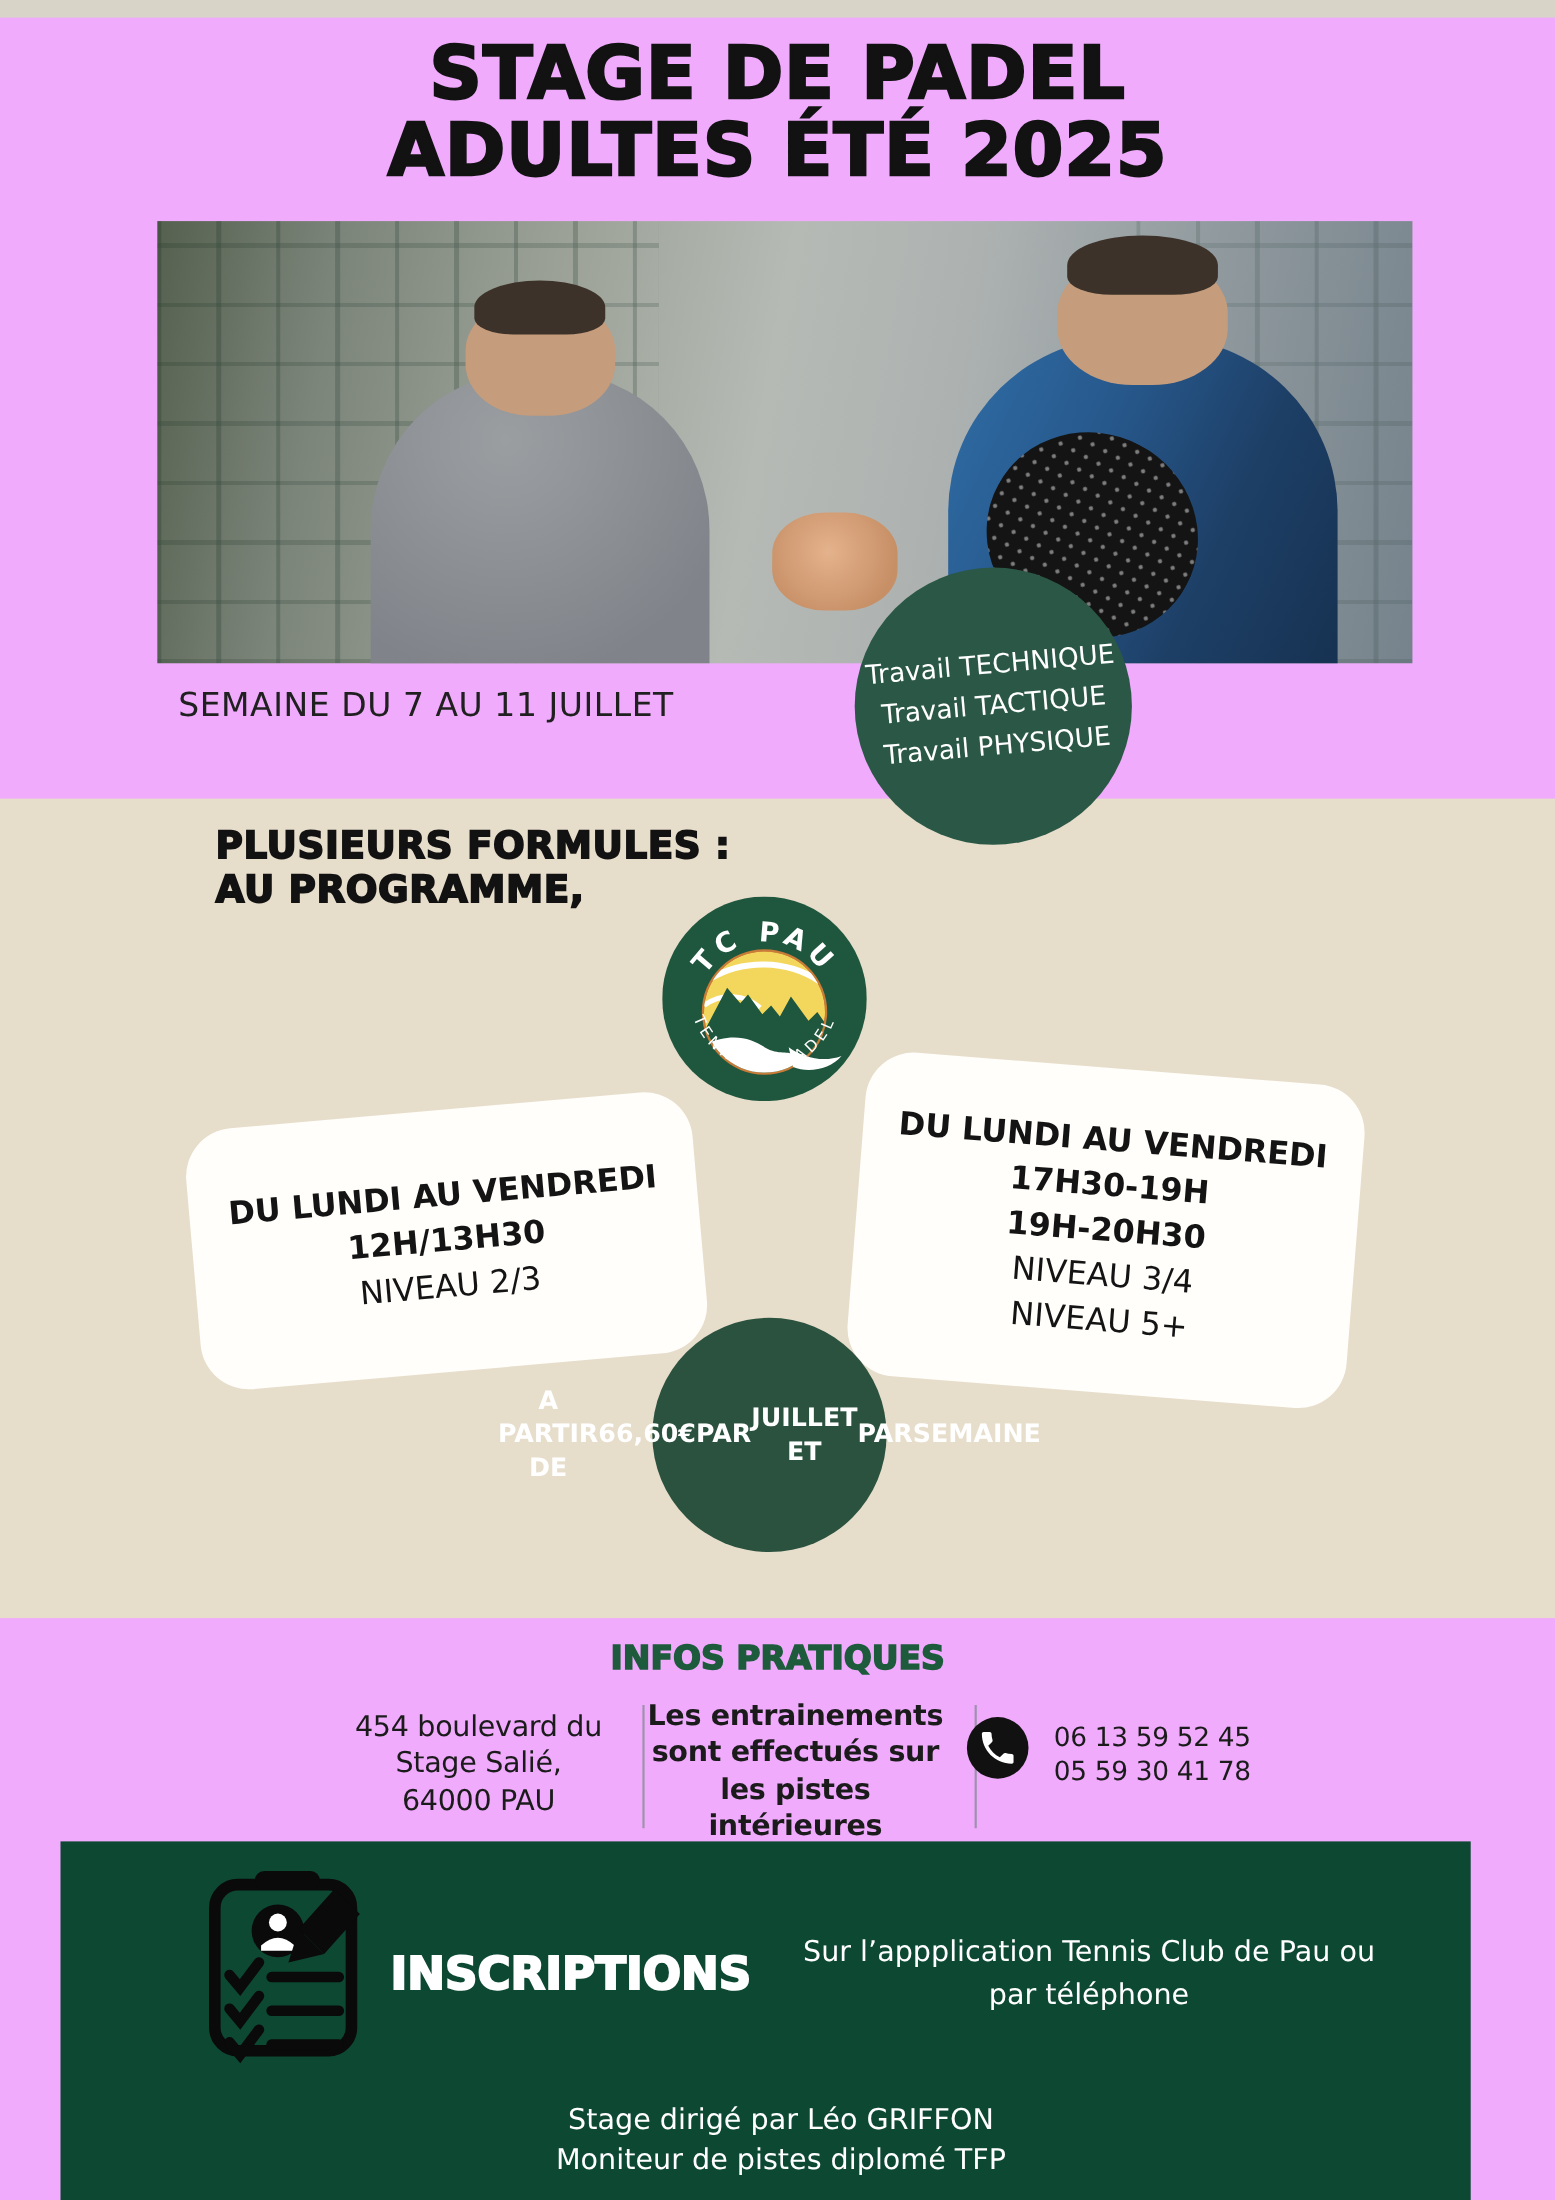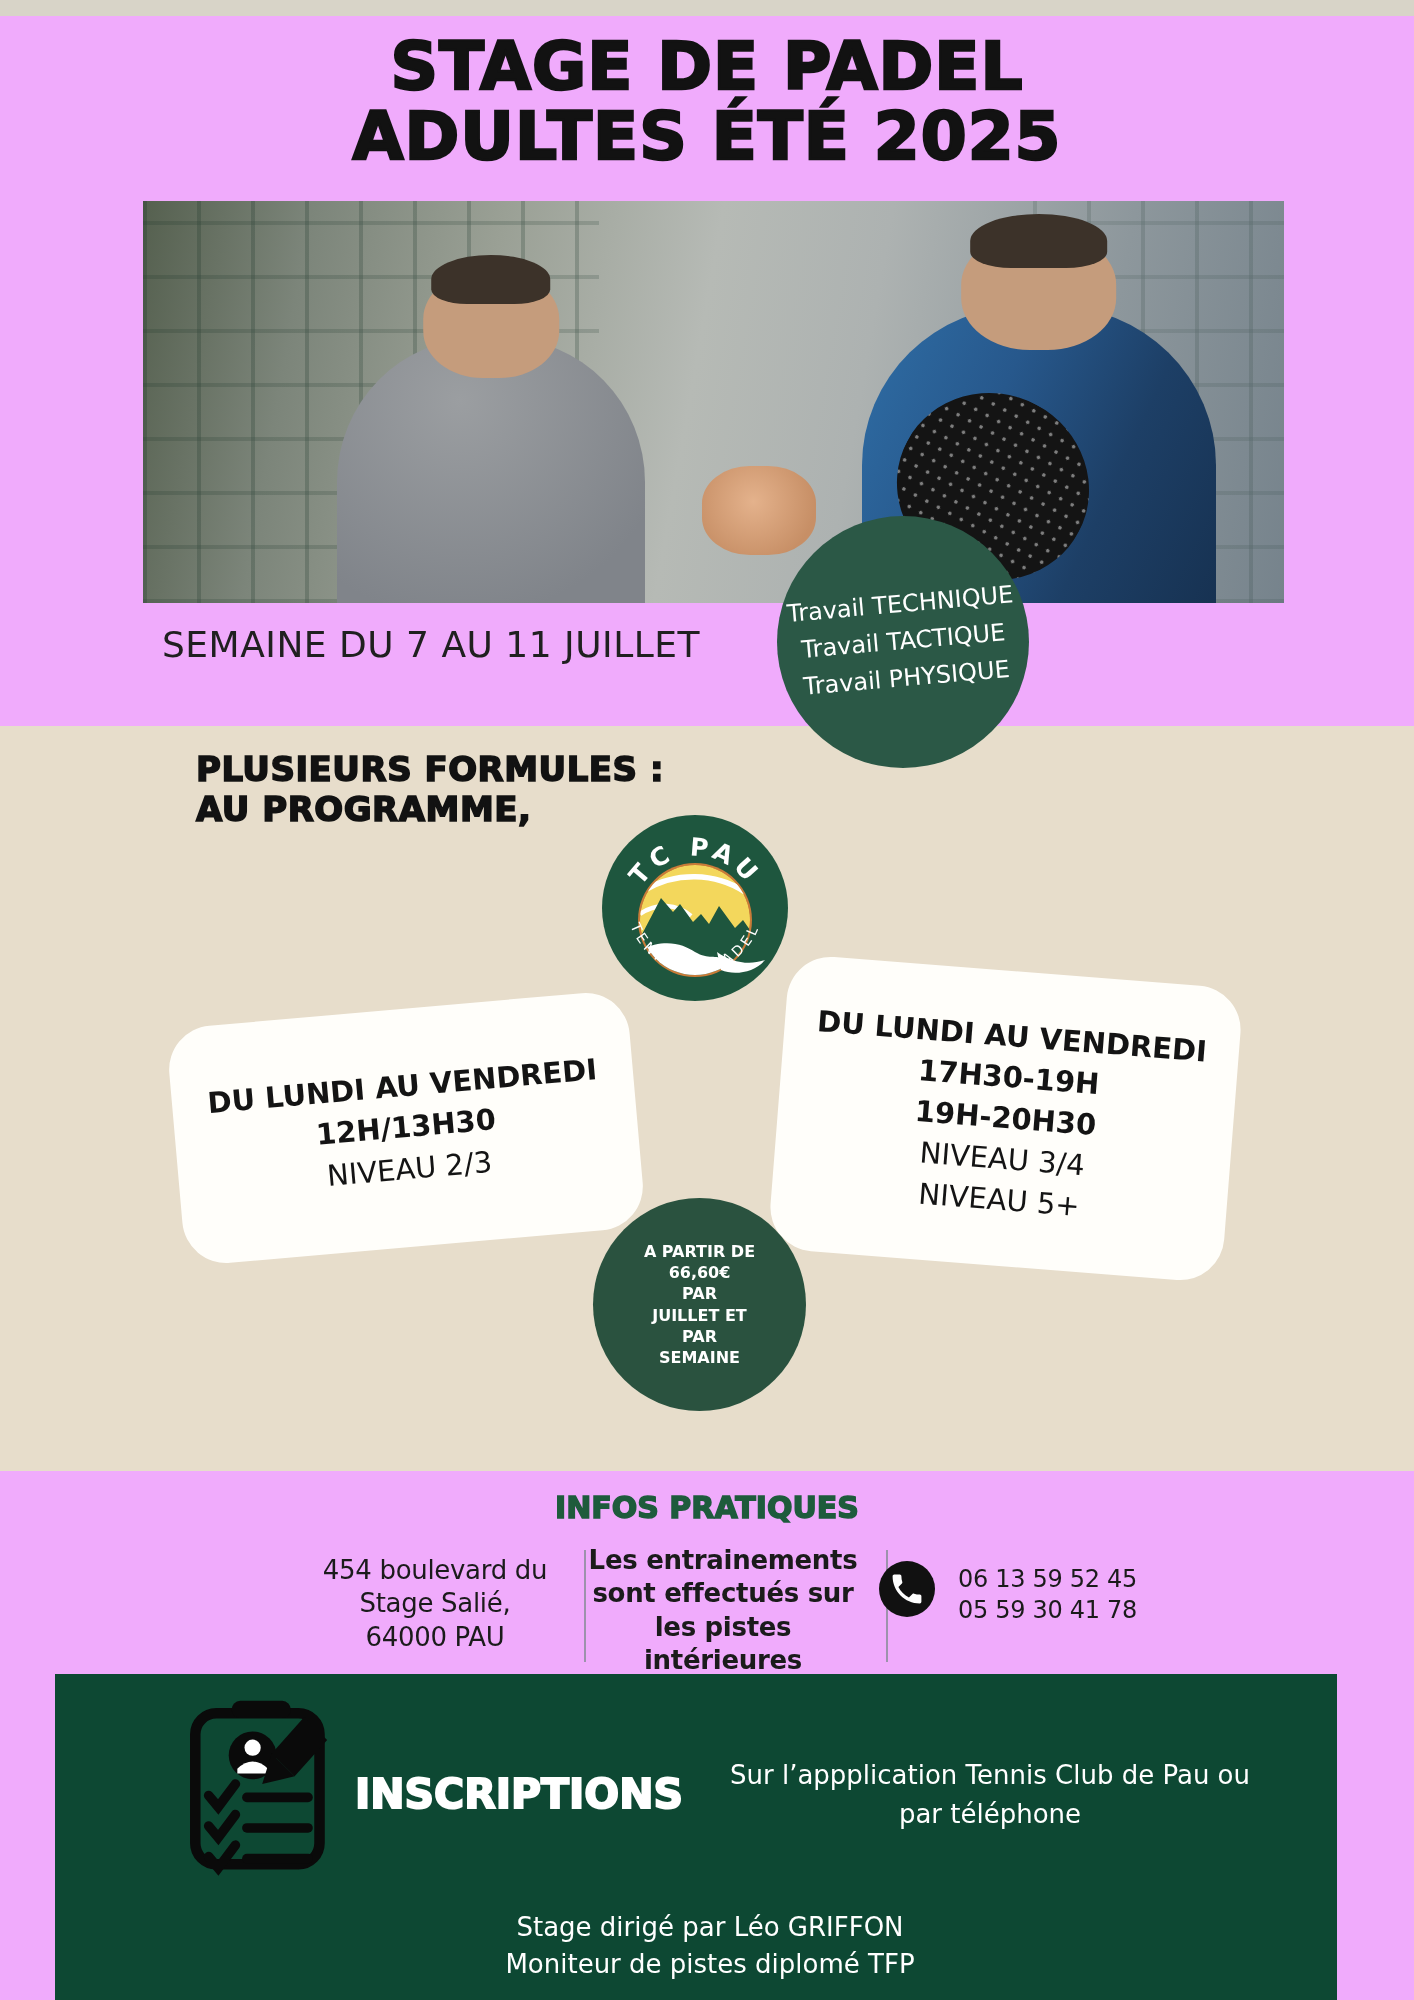--- a/index.html
+++ b/index.html
@@ -34,21 +34,21 @@
     width:44%; height:34%; background:#c59c7c; border-radius:44%;}
   .head::before{content:""; position:absolute; top:-16%; left:6%; width:88%; height:46%;
     background:#3c3229; border-radius:50% 50% 30% 30%;}
   .racket{position:absolute; left:66%; top:48%; width:17%; height:46%; transform:rotate(28deg);
     border-radius:50%;
     background:radial-gradient(circle, rgba(255,255,255,.45) 1.6px, transparent 2.2px) 0 0/13px 13px, #141414;}
   .hands{position:absolute; left:49%; top:66%; width:10%; height:22%;
     background:radial-gradient(circle at 45% 40%, #e4b28c, #c78f66 75%); border-radius:42%;}
 
   
-  .week{position:absolute; left:162px; top:608px; font-size:36px; color:#202020; letter-spacing:.5px; z-index:2;}
+  .week{position:absolute; left:162px; top:608px; font-size:30px; color:#202020; letter-spacing:.5px; z-index:2;}
 
   
   .badge{position:absolute; left:777px; top:500px; width:252px; height:252px; border-radius:50%;
     background:#2B5846; z-index:6; display:flex; align-items:center; justify-content:center;}
   .badge-text{transform:rotate(-5deg); color:#ffffff; font-size:24px; line-height:1.55; text-align:center; white-space:nowrap;}
 
   
   .beige{position:absolute; left:0; top:710px; width:1414px; height:745px; background:#E7DDCB; z-index:0;}
   .program-heading{position:absolute; left:196px; top:736px; font-size:34px; line-height:1.0;
     -webkit-text-stroke:1.6px #121212; z-index:2; letter-spacing:.5px;}
@@ -60,22 +60,22 @@
   
   .card{position:absolute; background:#FFFEFA; border-radius:44px; z-index:2;
     display:flex; flex-direction:column; align-items:center; justify-content:center; text-align:center;}
   .card1{left:175px; top:993px; width:462px; height:238px; transform:rotate(-5deg);}
   .card2{left:778px; top:955px; width:455px; height:295px; transform:rotate(4.5deg);}
   .card-line{font-size:29px; line-height:1.42; color:#141414; white-space:nowrap;}
   .card-line.b{font-weight:bold;}
 
   
   .price-circle{position:absolute; left:593px; top:1182px; width:213px; height:213px; border-radius:50%;
-    background:#2A523F; z-index:5; display:flex; flex-direction:column; align-items:center; justify-content:center;
-    color:#ffffff; font-weight:bold; font-size:16px; line-height:1.32; text-align:right;}
+    background:#2A523F; z-index:5; display:flex; align-items:center; justify-content:center;
+    color:#ffffff; font-weight:bold; font-size:23px; line-height:1.32; text-align:center;}
 
   
   .infos-heading{position:absolute; left:0; top:1474px; width:1414px; text-align:center;
     font-size:30px; color:#1E5B3C; -webkit-text-stroke:1.5px #1E5B3C; z-index:2;}
   .col{position:absolute; text-align:center; font-size:26px; line-height:1.28; color:#1b1b1b; letter-spacing:-0.3px; z-index:2;}
   .col-address{left:298px; top:1538px; width:274px;}
   .col-training{left:580px; top:1528px; width:286px;font-weight:bold;}
   .sep{position:absolute; width:2px; height:112px; background:#9D92AC; top:1534px; z-index:2;}
   .sep1{left:584px;} .sep2{left:886px;}
   .phone-icon{position:absolute; left:878px; top:1544px; width:58px; height:58px; z-index:2;}

